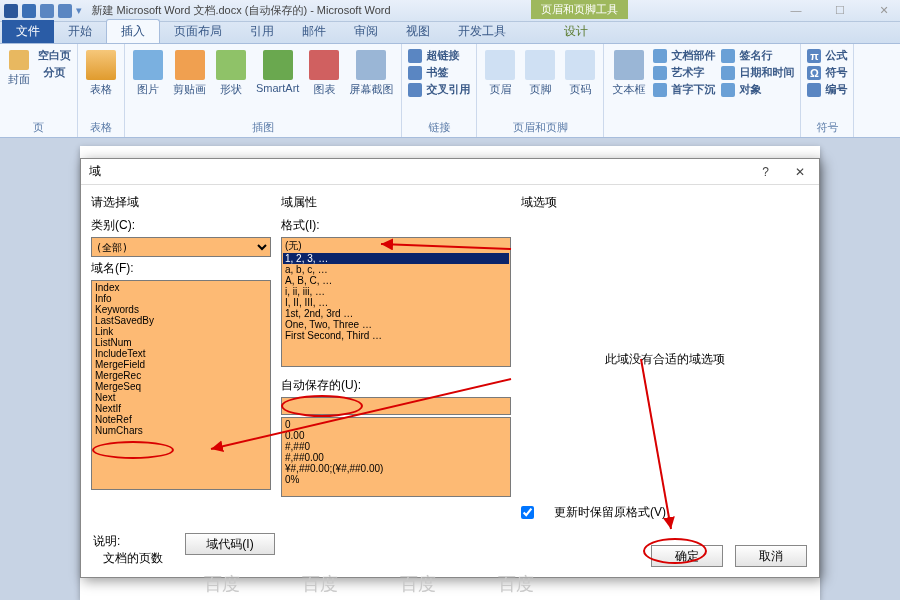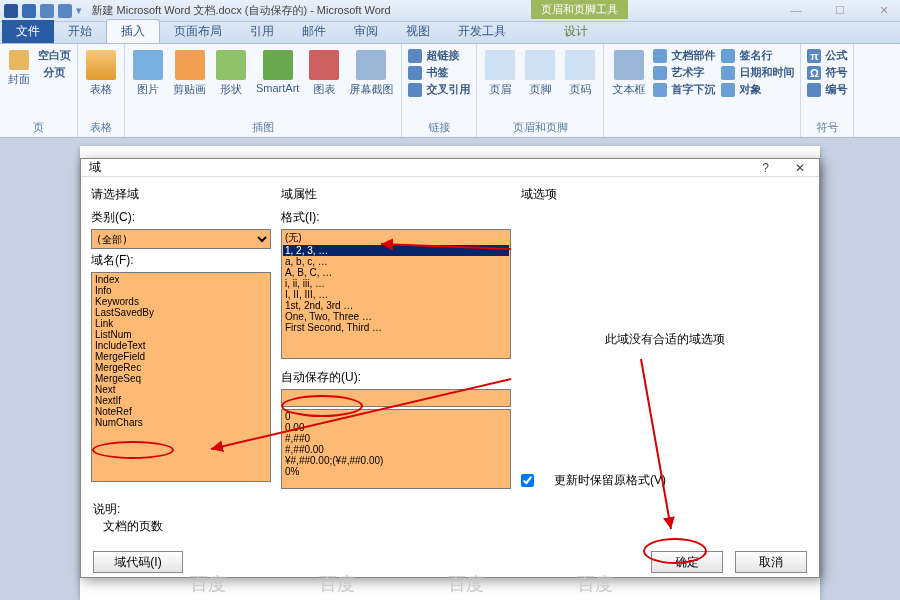--- a/index.html
+++ b/index.html
@@ -57,21 +57,21 @@
   .lb2 { height: 130px; }
   .lb3 { height: 80px; }
   .dlg-bottom { padding: 6px 12px 10px 12px; display: flex; align-items: flex-end; }
   .btn { min-width: 72px; height: 22px; border: 1px solid #888; background: linear-gradient(#fefefe,#e4e4e4); text-align: center; line-height: 20px; font-size: 12px; }
   .checkbox { display: flex; align-items: center; gap: 20px; font-size: 12px; }
   .annot { position: absolute; pointer-events: none; }
   .oval { border: 2px solid #d80000; border-radius: 50%; }
   .arrow-svg { position: absolute; pointer-events: none; }
 
   
-  .watermarks { position: absolute; bottom: 4px; left: 190px; display: flex; gap: 93px; font-size: 18px; color: #c8c8c8; }
+  .watermarks { position: absolute; bottom: 4px; left: 204px; display: flex; gap: 62px; font-size: 18px; color: #c8c8c8; }
 </style>
 </head>
 <body>
 
 <div class="title-bar">
   <div class="qat">
     <span class="qat-ico" style="background:#2b579a"></span>
     <span class="qat-ico" style="background:#3a6fb5"></span>
     <span class="qat-ico" style="background:#5a86c2"></span>
     <span class="qat-ico" style="background:#5a86c2"></span>
@@ -315,21 +315,21 @@
     <div class="col col3" style="position:relative">
       <div class="lbl">域选项</div>
       <div style="flex:1; display:flex; align-items:center; justify-content:center; color:#000">此域没有合适的域选项</div>
       <label class="checkbox">
         <input type="checkbox" checked="" style="">
         <span>更新时保留原格式(V)</span>
       </label>
     </div>
   </div>
   <div class="dlg-bottom">
-    <div style="display:flex; flex-direction:column; gap:16px">
+    <div style="display:flex; flex-direction:row; gap:22px">
       <div>
         <span class="lbl">说明:</span><br>
         <span style="margin-left:10px">文档的页数</span>
       </div>
       <div class="btn" style="width:90px">域代码(I)</div>
     </div>
     <div style="flex:1"></div>
     <div class="btn">确定</div>
     <div style="width:12px"></div>
     <div class="btn">取消</div>

